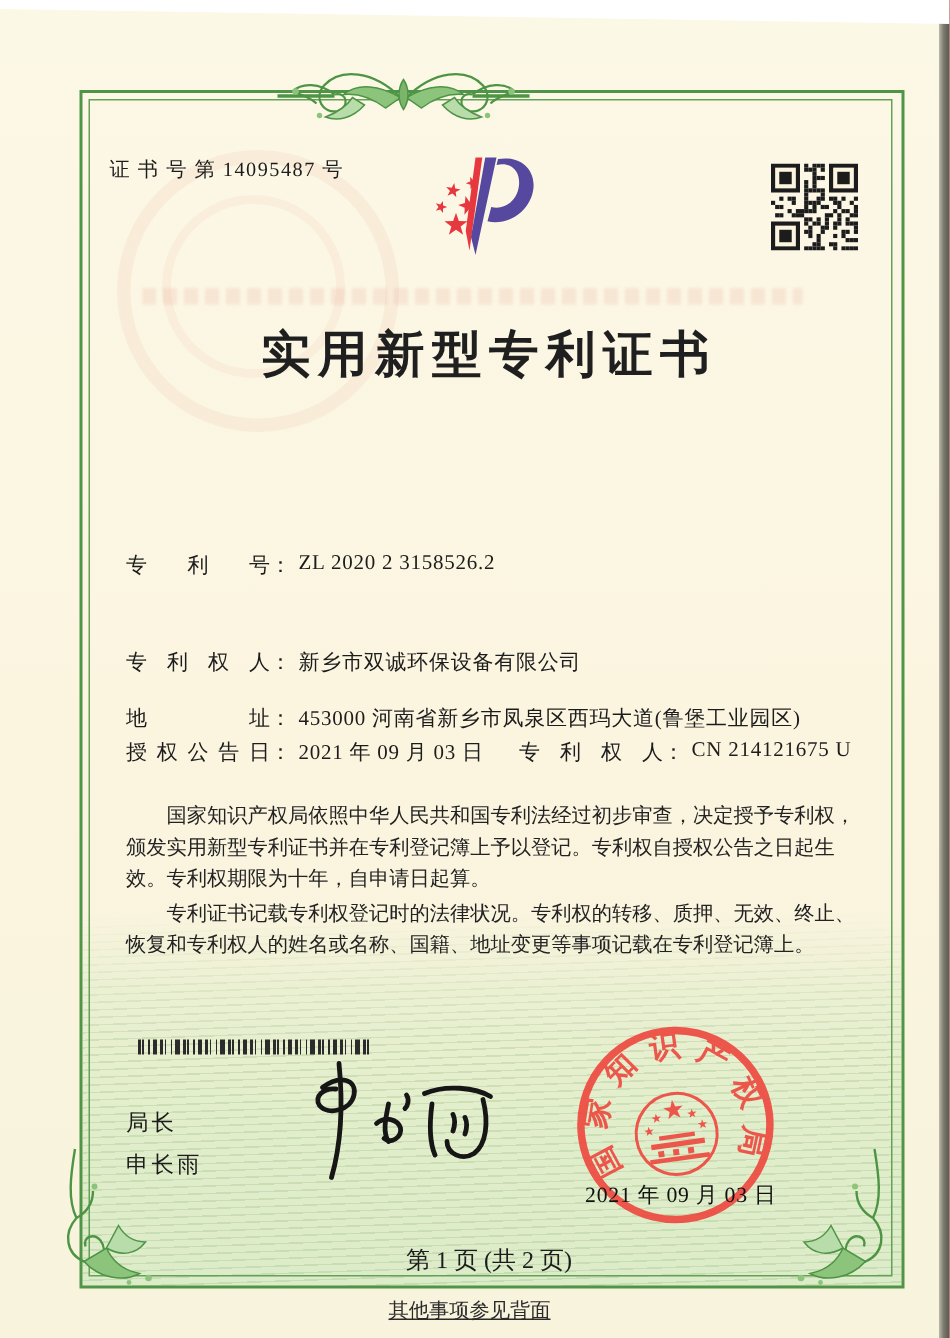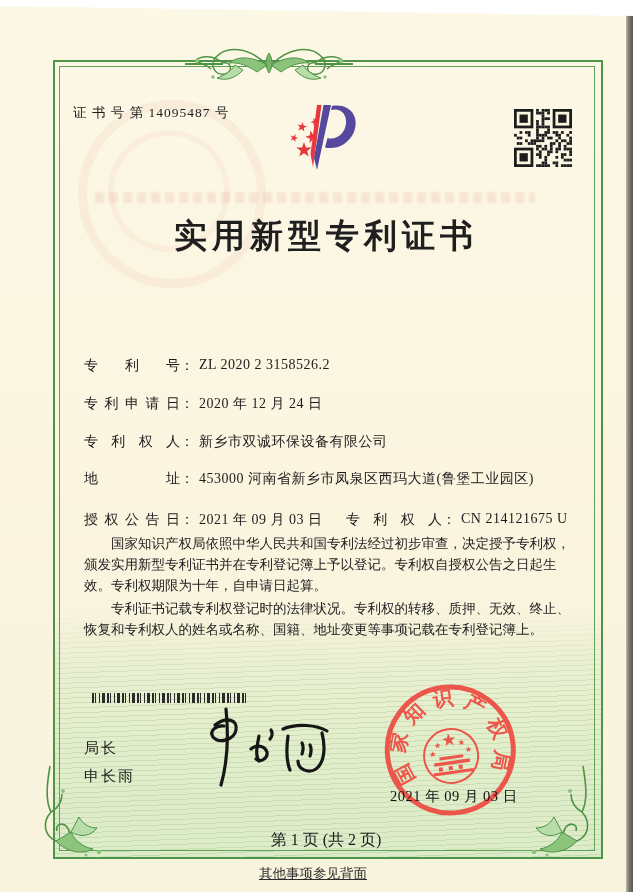--- a/index.html
+++ b/index.html
@@ -268,33 +268,30 @@
         <rect fill="#fbf5e0" x="41.42857142857143" y="2.761904761904762" width="13.80952380952381" height="13.80952380952381"></rect>
         <rect x="44.19047619047619" y="5.523809523809524" width="8.285714285714285" height="8.285714285714285"></rect>
         <rect x="0" y="38.666666666666664" width="19.333333333333332" height="19.333333333333332"></rect>
         <rect fill="#fbf5e0" x="2.761904761904762" y="41.42857142857143" width="13.80952380952381" height="13.80952380952381"></rect>
         <rect x="5.523809523809524" y="44.19047619047619" width="8.285714285714285" height="8.285714285714285"></rect>
       </g>
   </svg>
 
   <div class="title">实用新型专利证书</div>
 
-  <div class="row" style="top:357px">
+  <div class="row" style="top:368px">
     <span class="flabel">专利号</span><span class="colon">：</span><span class="fvalue">ZL 2020 2 3158526.2</span>
-  </div>
-  <div class="row" style="top:395px">
-    <span class="flabel">专利申请日</span><span class="colon">：</span><span class="fvalue">2020 年 12 月 24 日</span>
   </div>
   <div class="row" style="top:433px">
     <span class="flabel">专利权人</span><span class="colon">：</span><span class="fvalue">新乡市双诚环保设备有限公司</span>
   </div>
   <div class="row" style="top:470px">
     <span class="flabel">地址</span><span class="colon">：</span><span class="fvalue">453000 河南省新乡市凤泉区西玛大道(鲁堡工业园区)</span>
   </div>
-  <div class="row" style="top:511px">
+  <div class="row" style="top:493px">
     <span class="flabel">授权公告日</span><span class="colon">：</span><span class="fvalue">2021 年 09 月 03 日</span>
     <span class="grant-right">
       <span class="flabel">专利权人</span><span class="colon">：</span><span class="fvalue">CN 214121675 U</span>
     </span>
   </div>
 
   <div class="paras">
     <p>国家知识产权局依照中华人民共和国专利法经过初步审查，决定授予专利权，颁发实用新型专利证书并在专利登记簿上予以登记。专利权自授权公告之日起生效。专利权期限为十年，自申请日起算。</p>
     <p>专利证书记载专利权登记时的法律状况。专利权的转移、质押、无效、终止、恢复和专利权人的姓名或名称、国籍、地址变更等事项记载在专利登记簿上。</p>
   </div>

